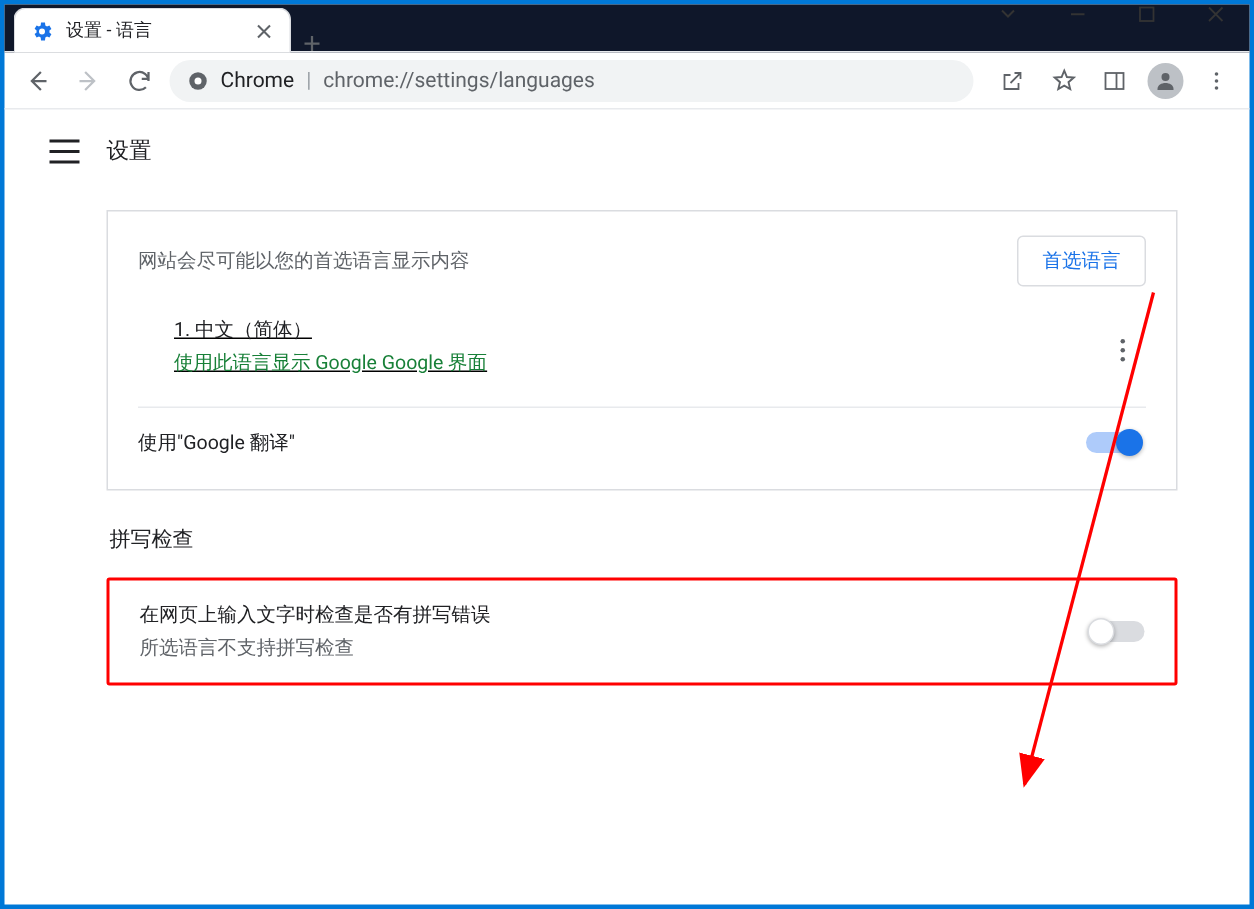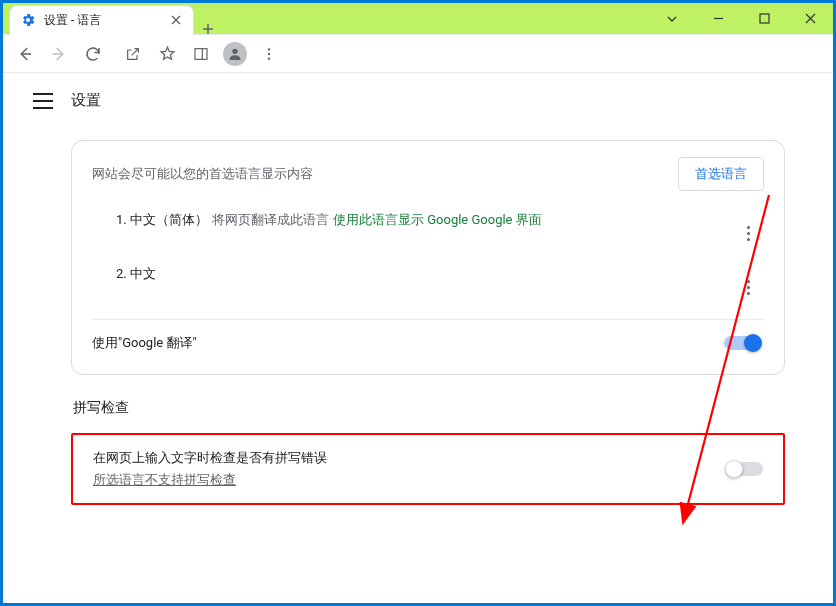--- a/index.html
+++ b/index.html
@@ -1,19 +1,19 @@
 <!DOCTYPE html>
 <html><head>
 <meta charset="utf-8">
 <style>
   * { box-sizing: border-box; margin: 0; padding: 0; }
   html, body { width: 836px; height: 606px; font-family: "Microsoft YaHei", "Segoe UI", Roboto, Arial, sans-serif; background: #fff; overflow: hidden; }
   .window { width: 836px; height: 606px; border: 3px solid #0078d7; background: #fff; display: flex; flex-direction: column; position: relative; }
   
-  .titlebar { height: 32px; background: #bef264; display: flex; align-items: center; border-bottom: 1px solid #e8eaed; }
+  .titlebar { height: 32px; background: #0f172a; display: flex; align-items: flex-start; border-bottom: 1px solid #e8eaed; }
   .tab-strip { display: flex; align-items: flex-end; padding-left: 6px; gap: 0; }
   .tab { display: flex; align-items: center; height: 30px; padding: 0 10px; background: #fff; border-top-left-radius: 8px; border-top-right-radius: 8px; max-width: 220px; gap: 8px; font-size: 12px; color: #202124; border: 1px solid #dadce0; border-bottom: none; margin-top: 2px; }
   .tab .favicon { width: 16px; height: 16px; display: inline-flex; align-items: center; justify-content: center; }
   .tab .title { white-space: nowrap; overflow: hidden; text-overflow: ellipsis; max-width: 140px; }
   .tab .close { width: 14px; height: 14px; display: inline-flex; align-items: center; justify-content: center; color: #5f6368; margin-left: 60px; }
   .newtab { width: 28px; display: flex; align-items: center; justify-content: center; color: #5f6368; font-size: 16px; }
   .win-controls { margin-left: auto; display: flex; }
   .win-btn { width: 46px; display: flex; align-items: center; justify-content: center; color: #333; }
   .win-btn svg { stroke: #333; }
   
@@ -29,42 +29,42 @@
   .icon-btn { width: 28px; height: 28px; border-radius: 50%; display: flex; align-items: center; justify-content: center; color: #5f6368; }
   .avatar { width: 24px; height: 24px; border-radius: 50%; background: #bdc1c6; display: flex; align-items: center; justify-content: center; }
   
   .content { flex: 1; overflow: auto; }
   .header-row { display: flex; align-items: center; gap: 18px; padding: 18px 24px 10px 30px; }
   .hamburger { width: 20px; height: 16px; display: inline-flex; flex-direction: column; justify-content: space-between; }
   .hamburger span { height: 2px; background: #202124; width: 100%; }
   .page-title { font-size: 15px; color: #202124; }
   .settings-body { padding: 20px 48px 40px 68px; }
   .section-title { font-size: 14px; color: #202124; margin: 18px 0 16px 2px; }
-  .card { border: 1px solid #dadce0; border-radius: 12px; padding: 16px 20px 8px 20px; }
+  .card { border: 1px solid #dadce0; border-radius: 0; padding: 16px 20px 8px 20px; }
   .card-row1 { display: flex; align-items: center; justify-content: space-between; margin-bottom: 14px; }
   .desc-text { font-size: 13px; color: #5f6368; }
   .add-btn { border: 1px solid #dadce0; background: #fff; color: #1a73e8; font-size: 13px; padding: 7px 16px; border-radius: 4px; cursor: pointer; }
   .lang-item { display: flex; align-items: flex-start; justify-content: space-between; padding: 6px 0 14px 24px; }
-  .lang-info { display: flex; flex-direction: row; gap: 4px; }
+  .lang-info { display: flex; flex-direction: column; gap: 4px; text-decoration: underline; }
   .lang-name { font-size: 13px; color: #202124; }
   .lang-sub { font-size: 13px; color: #5f6368; }
   .lang-note { font-size: 13px; color: #188038; }
   .more-btn { width: 24px; height: 24px; display: flex; flex-direction: column; align-items: center; justify-content: center; gap: 3px; margin-top: 10px; margin-right: 4px; }
   .more-btn span { width: 3px; height: 3px; border-radius: 50%; background: #5f6368; }
   .translate-row { display: flex; align-items: center; justify-content: space-between; border-top: 1px solid #e8eaed; padding: 14px 4px 14px 0; margin-top: 6px; }
   .toggle { width: 36px; height: 14px; border-radius: 7px; position: relative; }
   .toggle.on { background: #aecbfa; }
   .toggle.off { background: #dadce0; }
   .toggle .knob { position: absolute; width: 18px; height: 18px; border-radius: 50%; top: -2px; box-shadow: 0 1px 3px rgba(0,0,0,.3); }
   .toggle.on .knob { background: #1a73e8; right: -2px; }
   .toggle.off .knob { background: #fff; left: -2px; border: 1px solid #dadce0; }
   .spell-card { border: 2px solid #ff0000; border-radius: 2px; padding: 14px 20px; display: flex; align-items: center; justify-content: space-between; margin-top: 12px; }
   .spell-text { display: flex; flex-direction: column; gap: 4px; }
   .spell-title { font-size: 13px; color: #202124; }
-  .spell-sub { font-size: 13px; color: #5f6368; text-decoration: underline; }
+  .spell-sub { font-size: 13px; color: #5f6368; }
   
   .arrow-svg { position: absolute; left: 0; top: 0; width: 100%; height: 100%; pointer-events: none; }
 </style>
 </head>
 <body>
 
 <div class="window">
 
   <div class="titlebar">
     <div class="tab-strip">
@@ -120,20 +120,31 @@
     <div class="nav-btn disabled">
       <svg width="18" height="18" viewBox="0 0 24 24">
           <path fill="none" stroke="#bdc1c6" stroke-width="2" d="M9 4l8 8-8 8M17 12H4"></path>
         </svg>
     </div>
     <div class="nav-btn">
       <svg width="18" height="18" viewBox="0 0 24 24">
           <path fill="none" stroke="#5f6368" stroke-width="2" d="M20 12a8 8 0 10-2.3 5.6M20 4v6h-6"></path>
         </svg>
     </div>
+    <div class="omnibox">
+      <span class="lock">
+        <svg width="14" height="14" viewBox="0 0 24 24">
+            <circle cx="12" cy="12" r="10" fill="#5f6368"></circle>
+            <circle cx="12" cy="12" r="4" fill="#fff"></circle>
+          </svg>
+      </span>
+      <span class="host">Chrome</span>
+      <span class="sep">|</span>
+      <span class="path">chrome://settings/languages</span>
+    </div>
     <div class="right-icons">
       <div class="icon-btn">
         <svg width="16" height="16" viewBox="0 0 24 24">
             <path fill="none" stroke="#5f6368" stroke-width="1.8" d="M14 4l6 0 0 6M20 4L10 14M18 14v6H4V6h6"></path>
           </svg>
       </div>
       <div class="icon-btn">
         <svg width="17" height="17" viewBox="0 0 24 24">
             <path fill="none" stroke="#5f6368" stroke-width="1.8" d="M12 3l2.5 6 6.5.5-5 4.3 1.6 6.4L12 17l-5.6 3.2L8 13.8 3 9.5l6.5-.5z"></path>
           </svg>
@@ -176,40 +187,29 @@
 
       <div class="card">
         <div class="card-row1">
           <span class="desc-text">网站会尽可能以您的首选语言显示内容</span>
           <button class="add-btn">首选语言</button>
         </div>
 
         <div class="lang-item">
           <div class="lang-info">
             <span class="lang-name">1. 中文（简体）</span>
-            <span class="lang-sub">将网页翻译成此语言</span>
             <span class="lang-note">使用此语言显示 Google Google 界面</span>
           </div>
           <div class="more-btn">
               <span></span>
               <span></span>
               <span></span>
             </div>
         </div>
 
-        <div class="lang-item">
-          <div class="lang-info">
-            <span class="lang-name">2. 中文</span>
-          </div>
-          <div class="more-btn">
-              <span></span>
-              <span></span>
-              <span></span>
-            </div>
-        </div>
 
         <div class="translate-row">
           <span class="lang-name">使用"Google 翻译"</span>
           <div class="toggle on">
               <div class="knob"></div>
             </div>
         </div>
       </div>
 
       <div class="section-title" style="margin-top:24px;">拼写检查</div>

